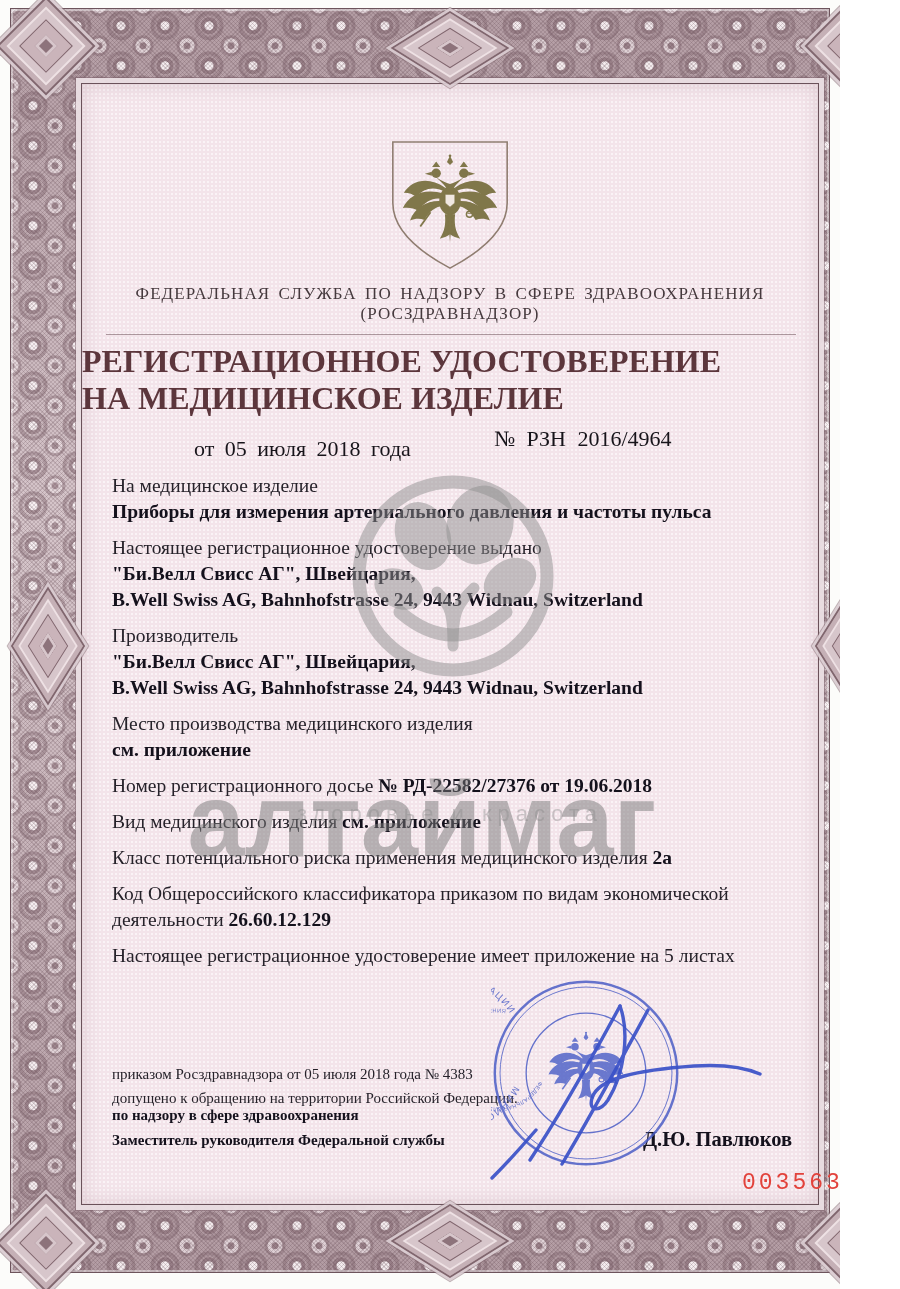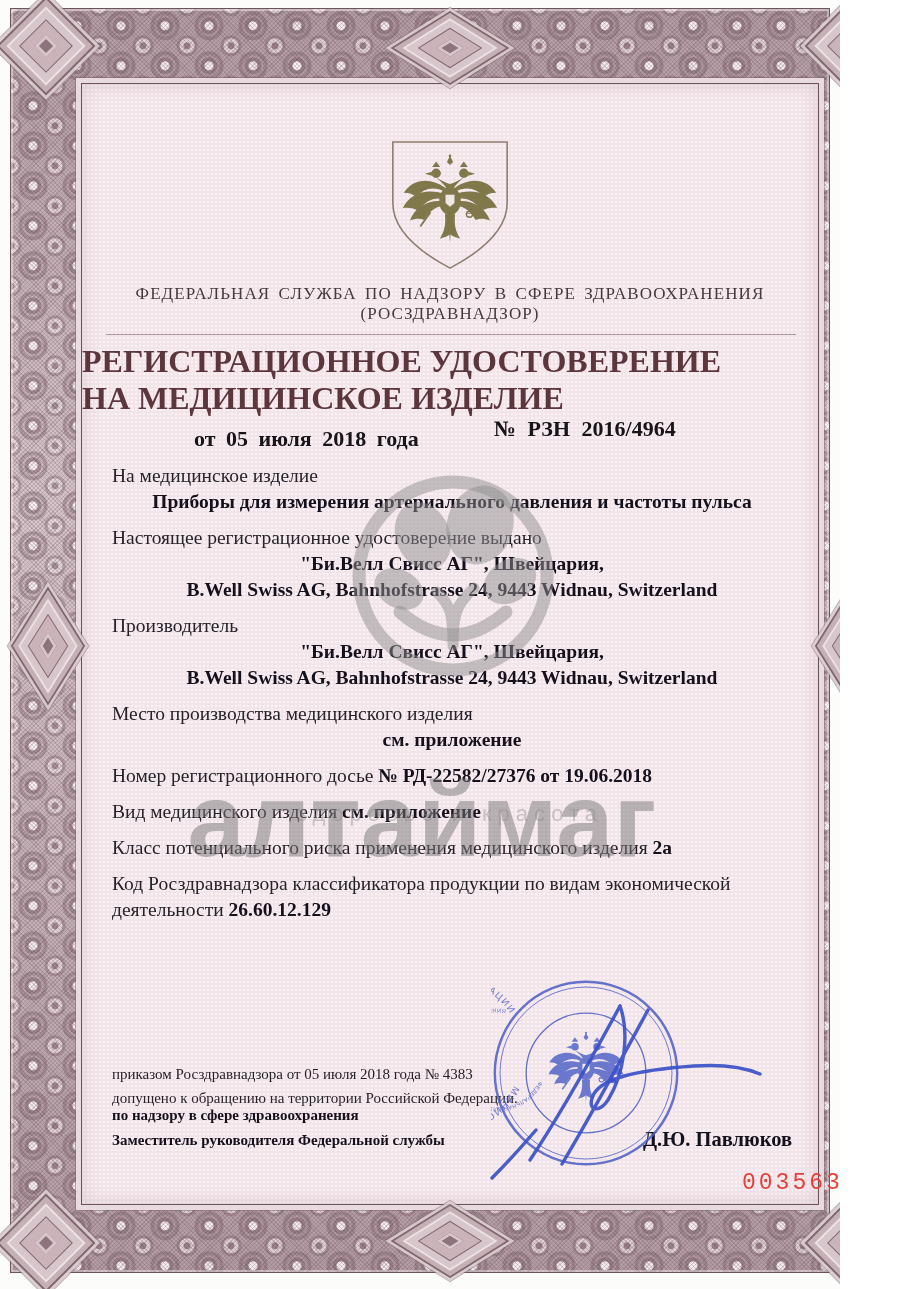--- a/index.html
+++ b/index.html
@@ -30,26 +30,26 @@
   .sheet{position:absolute;left:81px;top:83px;width:736px;height:1120px;z-index:2;
     background-color:#f3e4ea;
     background-image:radial-gradient(rgba(255,255,255,.55) 1px, rgba(255,255,255,0) 1.3px);
     background-size:4px 4px;
     border:1.5px solid #6a525a;
     box-shadow:0 0 0 5px rgba(236,224,229,.95), 0 0 0 6px rgba(120,92,101,.45), inset 0 0 18px rgba(150,110,122,.25);}
   .crest{display:block;margin:54px auto 8px;width:132px;height:138px;}
   .org{text-align:center;font-size:17px;line-height:20px;letter-spacing:1.1px;color:#45393d;word-spacing:3px;}
   .rule{height:1px;background:rgba(110,80,88,.55);margin:10px 22px 0 24px;}
   .title{margin-top:8px;text-align:left;font-weight:bold;color:#5c363c;font-size:32px;line-height:37px;}
-  .daterow{position:relative;height:30px;margin-top:6px;font-weight:bold;color:#17141a;}
+  .daterow{position:relative;height:30px;margin-top:16px;font-weight:normal;color:#17141a;}
   .date{position:absolute;left:112px;top:3px;font-size:22px;word-spacing:5px;}
   .num{position:absolute;left:412px;top:-7px;font-size:22px;word-spacing:6px;}
   .bodytext{padding:10px 26px 0 30px;font-size:19.5px;line-height:26px;color:#26222a;}
   .para{margin:0 0 10px 0;}
-  .b{font-weight:bold;color:#14111c;text-align:center;}
+  .b{font-weight:bold;color:#14111c;}
   
   .fline{position:absolute;left:30px;font-size:15px;color:#26222a;z-index:4;white-space:nowrap;}
   .f-order{top:982px;}
   .f-allowed{top:1006px;}
   .f-signer{top:1019px;font-weight:bold;color:#14111c;line-height:25px;}
   .f-name{top:1044px;left:auto;right:26px;font-weight:bold;font-size:20.5px;color:#14111c;}
   .serial{position:absolute;left:660px;top:1086px;z-index:6;
     font-family:Liberation Mono, monospace;font-size:23px;letter-spacing:3px;color:#e2423b;}
   
   .wm{position:absolute;left:0;top:0;width:736px;height:1120px;z-index:5;pointer-events:none;}
@@ -179,23 +179,24 @@
       <div class="para">
         <span>Номер регистрационного досье </span><span class="b">№ РД-22582/27376 от 19.06.2018</span>
       </div>
       <div class="para">
         <span>Вид медицинского изделия </span><span class="b">см. приложение</span>
       </div>
       <div class="para">
         <span>Класс потенциального риска применения медицинского изделия </span><span class="b">2а</span>
       </div>
       <div class="para">
-        <div>Код Росздравнадзора классификатора продукции по видам экономической</div>
+        <div>Код Общероссийского классификатора приказом по видам экономической</div>
         <div><span>деятельности </span><span class="b">26.60.12.129</span></div>
       </div>
+      <div class="para">Настоящее регистрационное удостоверение имеет приложение на 5 листах</div>
     </div>
 
     <div class="fline f-order">приказом Росздравнадзора от 05 июля 2018 года № 4383</div>
     <div class="fline f-allowed">допущено к обращению на территории Российской Федерации.</div>
     <div class="fline f-signer">
       <div>по надзору в сфере здравоохранения</div>
       <div>Заместитель руководителя Федеральной службы</div>
     </div>
     <div class="fline f-name">Д.Ю. Павлюков</div>
 

